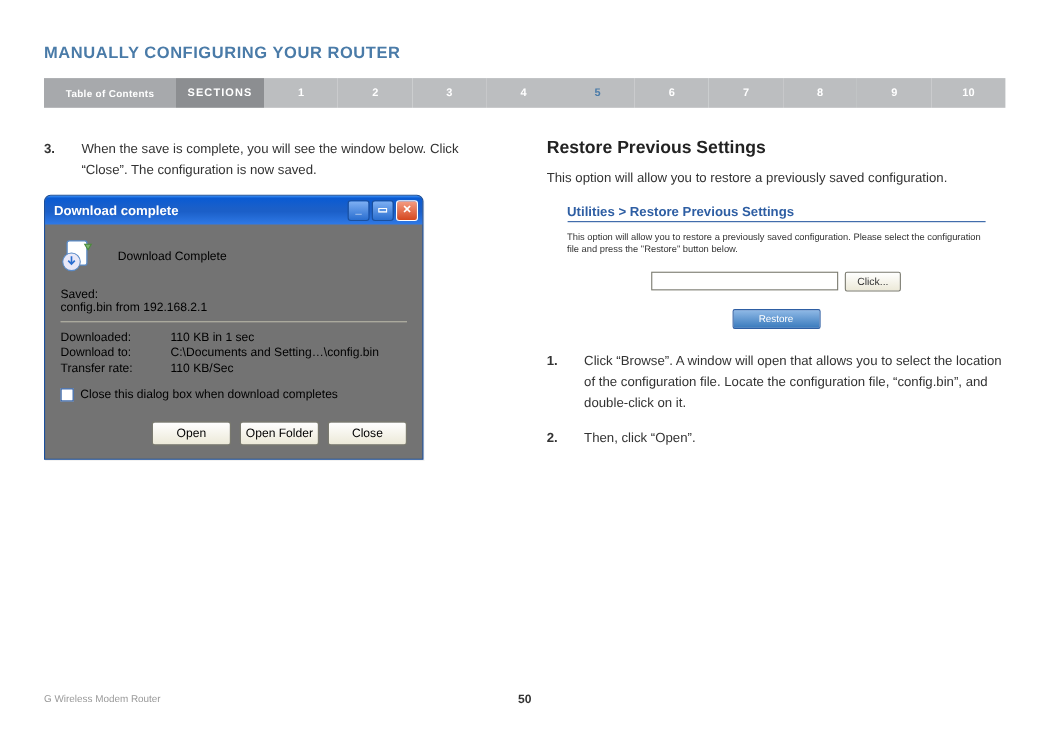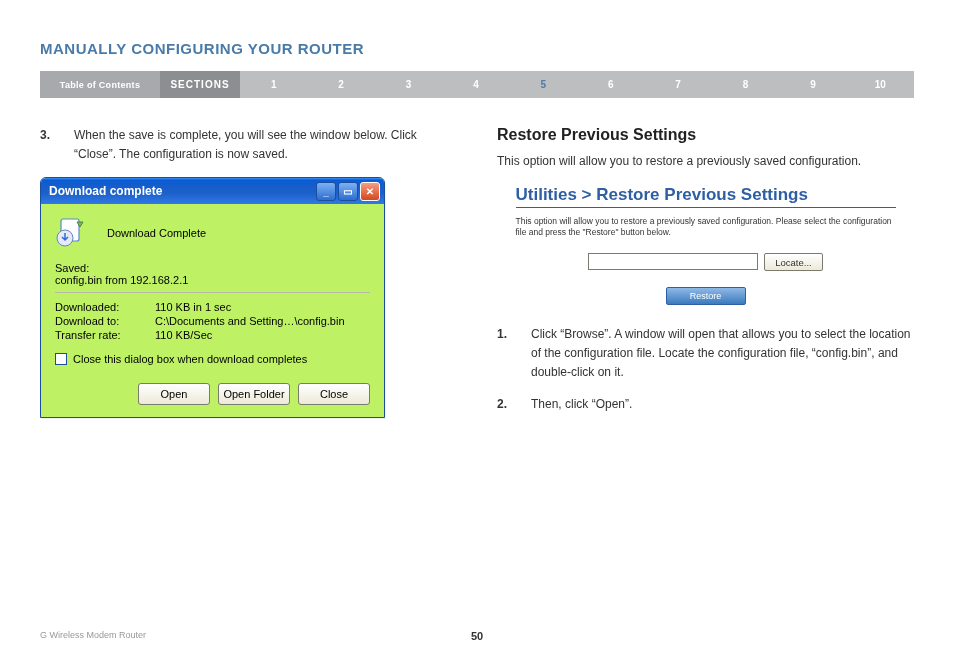--- a/index.html
+++ b/index.html
@@ -83,21 +83,21 @@
     font-size: 12px;
     line-height: 1.55;
     margin-bottom: 14px;
   }
 
   
   .xp-dialog {
     width: 345px;
     border: 1px solid #1b4f9c;
     border-radius: 6px 6px 0 0;
-    background: #bef264;
+    background: #737373;
     font-family: Tahoma, Arial, sans-serif;
     font-size: 11px;
     color: #000;
     margin-top: 10px;
     box-shadow: 1px 1px 0 rgba(0,0,0,0.05);
   }
   .xp-titlebar {
     height: 26px;
     background: linear-gradient(to bottom,#3b90f5 0%,#0a5bd3 8%,#1b5fc8 45%,#1b5fc8 55%,#2f79e6 100%);
     border-radius: 5px 5px 0 0;
@@ -181,21 +181,21 @@
 
   
   .router-ui {
     margin: 6px auto 20px auto;
     width: 380px;
     font-family: Arial, sans-serif;
   }
   .router-breadcrumb {
     color: #2e5ea3;
     font-weight: bold;
-    font-size: 17px;
+    font-size: 12px;
     border-bottom: 1px solid #2e5ea3;
     padding-bottom: 2px;
     margin-bottom: 8px;
   }
   .router-desc {
     font-size: 8.5px;
     color: #333;
     line-height: 1.4;
     margin-bottom: 14px;
   }
@@ -334,21 +334,21 @@
 
     <div class="col">
       <div class="subhead">Restore Previous Settings</div>
       <div class="bodytext">This option will allow you to restore a previously saved configuration.</div>
 
       <div class="router-ui">
         <div class="router-breadcrumb">Utilities &gt; Restore Previous Settings</div>
         <div class="router-desc">This option will allow you to restore a previously saved configuration. Please select the configuration file and press the "Restore" button below.</div>
         <div class="router-form">
           <div class="router-input"></div>
-          <div class="router-browse">Locate...</div>
+          <div class="router-browse">Click...</div>
         </div>
         <div class="router-restore-wrap">
           <div class="router-restore">Restore</div>
         </div>
       </div>
 
       <div class="step">
         <div class="num">1.</div>
         <div>Click “Browse”. A window will open that allows you to select the location of the configuration file. Locate the configuration file, “config.bin”, and double-click on it.</div>
       </div>

